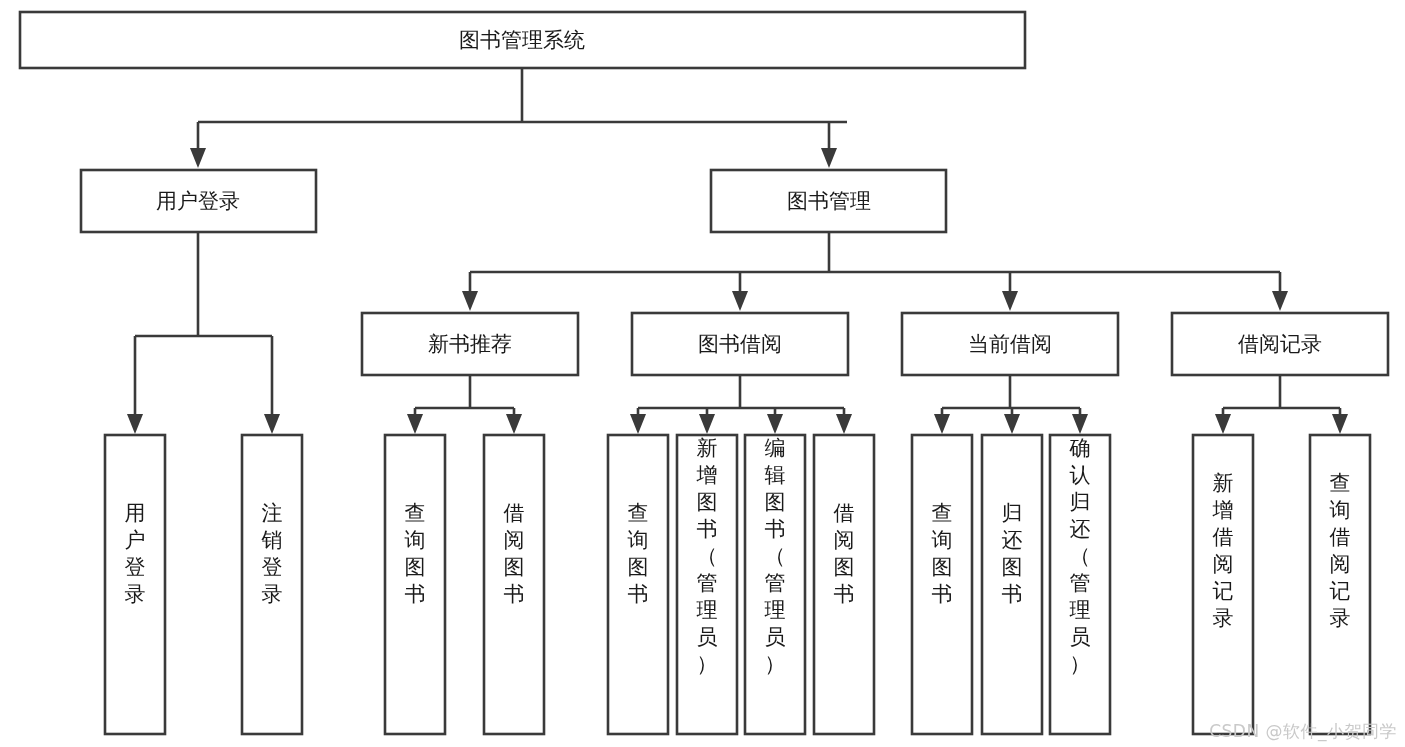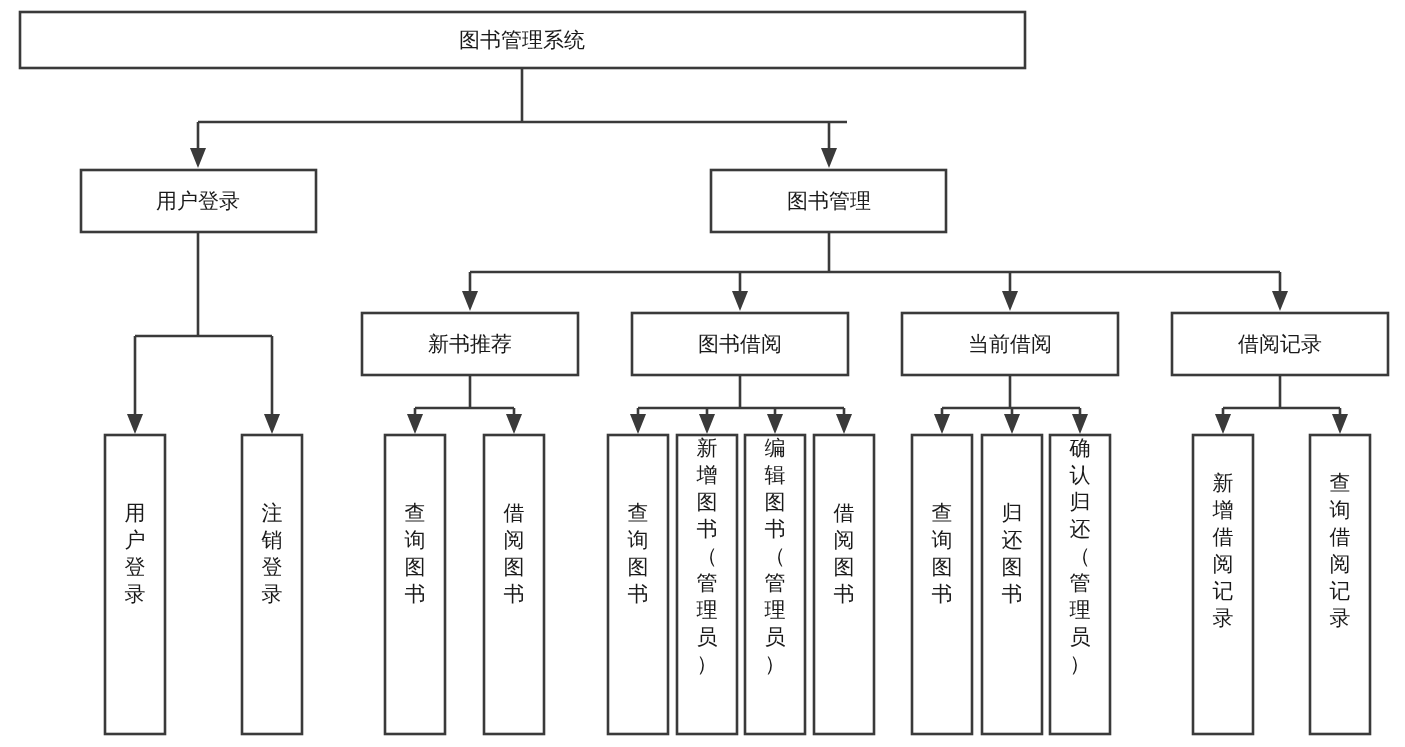--- a/index.html
+++ b/index.html
@@ -238,13 +238,14 @@
       <rect class="node-rect" x="1193" y="435" width="60" height="299"></rect>
       <text class="node-label-vertical" x="1223" y="490"><tspan x="1223" dy="0">新</tspan><tspan x="1223" dy="27">增</tspan><tspan x="1223" dy="27">借</tspan><tspan x="1223" dy="27">阅</tspan><tspan x="1223" dy="27">记</tspan><tspan x="1223" dy="27">录</tspan></text>
     </g>
     <g>
       <rect class="node-rect" x="1310" y="435" width="60" height="299"></rect>
       <text class="node-label-vertical" x="1340" y="490"><tspan x="1340" dy="0">查</tspan><tspan x="1340" dy="27">询</tspan><tspan x="1340" dy="27">借</tspan><tspan x="1340" dy="27">阅</tspan><tspan x="1340" dy="27">记</tspan><tspan x="1340" dy="27">录</tspan></text>
     </g>
 
   </svg>
 
+  <div class="watermark">CSDN @软件_小贺同学</div>
 </div>
 
 </body></html>

